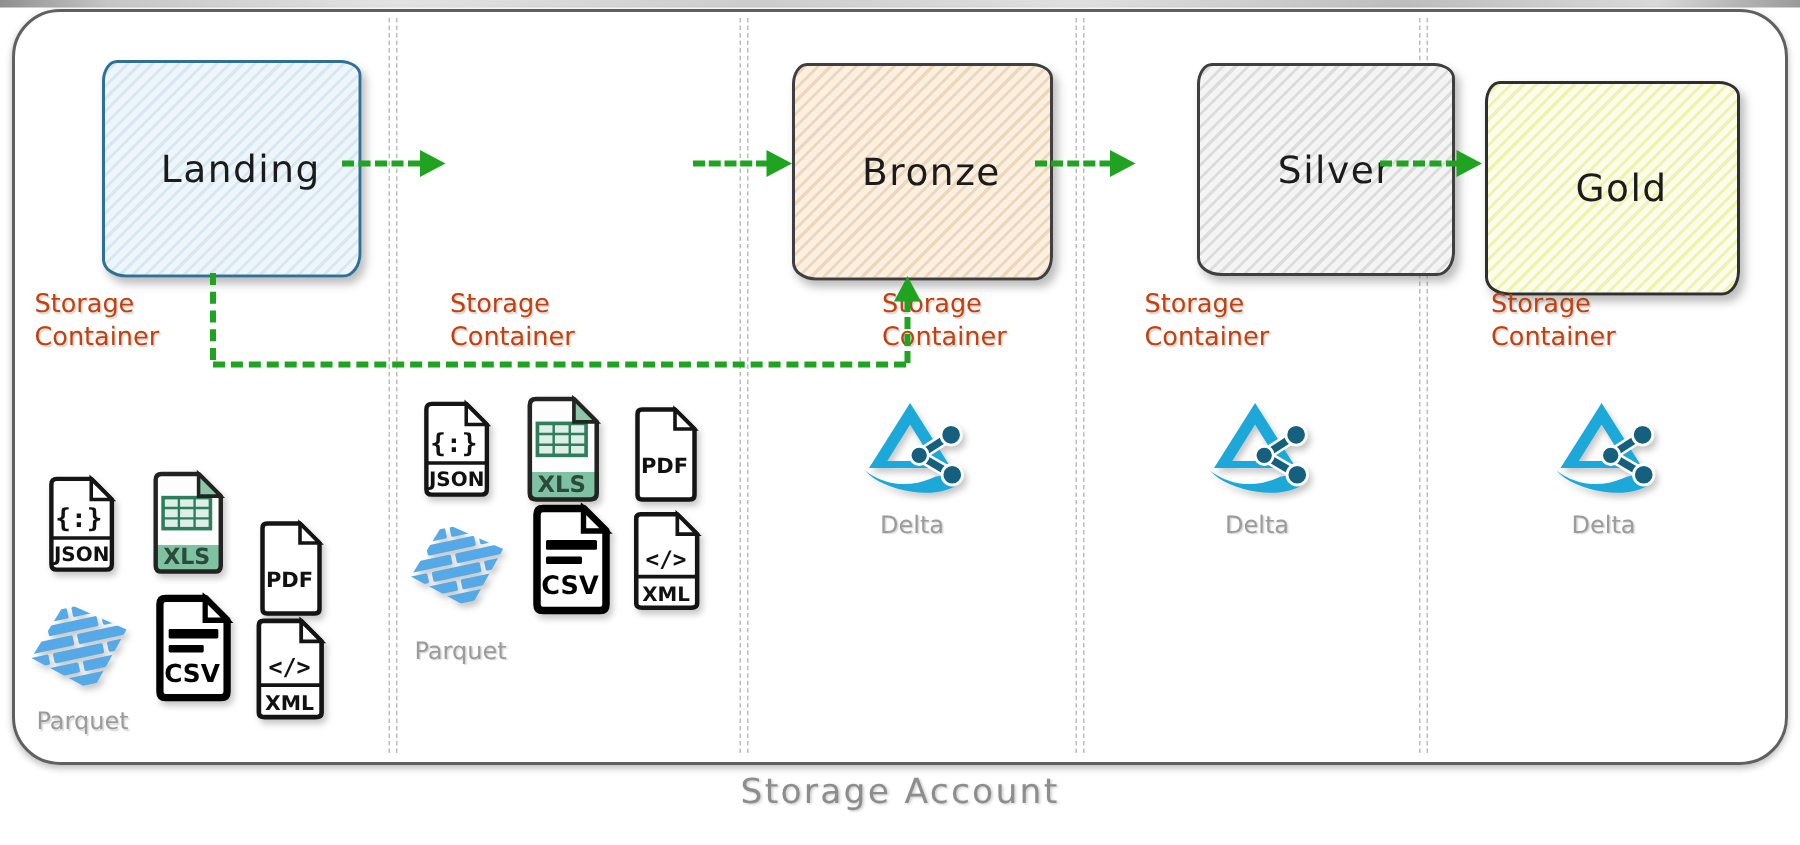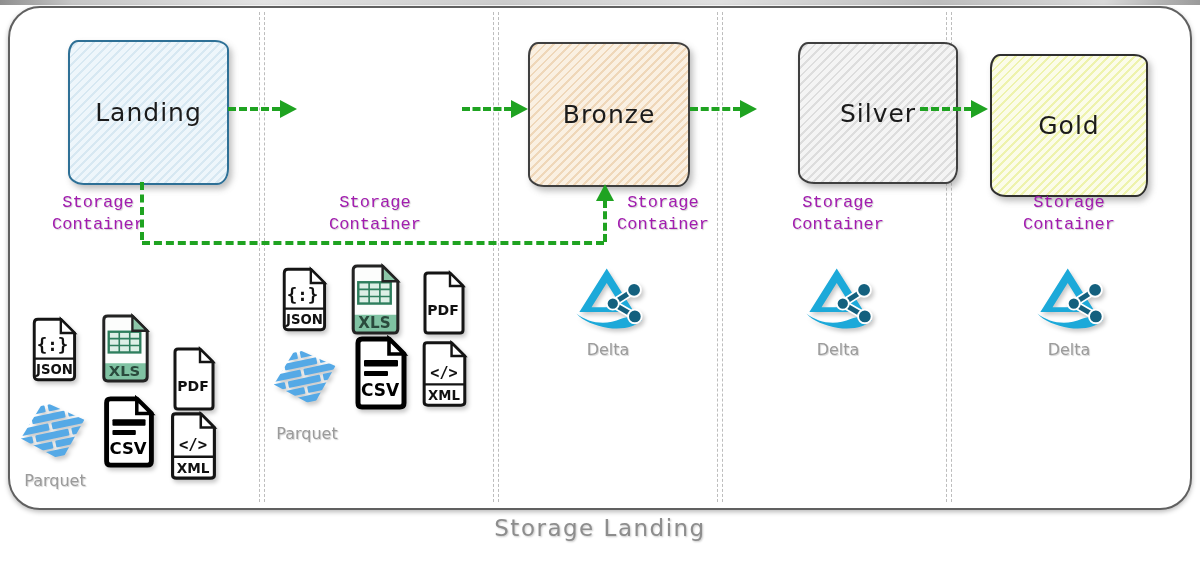--- a/index.html
+++ b/index.html
@@ -6,32 +6,32 @@
   .canvas{position:relative;width:1200px;height:563px;background:#fff;overflow:hidden;
           font-family:"DejaVu Sans",sans-serif;}
   .top-artifact{position:absolute;left:0;top:0;width:100%;height:5px;
           background:linear-gradient(90deg,#8f8f8f 0%,#c6c6c6 6%,#e3e3e3 22%,#cccccc 42%,#e0e0e0 60%,#bdbdbd 78%,#d9d9d9 92%,#9a9a9a 100%);}
   .frame{position:absolute;left:8px;top:6px;width:1180px;height:500px;background:#fff;
           border:2.5px solid #606060;border-radius:32px;box-shadow:0 2px 5px rgba(0,0,0,.28);}
   .sep{position:absolute;top:12px;height:490px;width:4px;
           border-left:1.5px dashed #bdbdbd;border-right:1.5px dashed #bdbdbd;}
   .box{position:absolute;display:flex;align-items:center;justify-content:center;
           border-radius:10px 14px 12px 16px / 14px 10px 16px 12px;
-          box-shadow:3px 4px 6px rgba(110,110,110,.45);}
+          box-shadow:3px 4px 6px rgba(110,110,110,.45);padding-left:12px;}
   .box .lbl{font-size:25px;color:#1b1b1b;letter-spacing:1px;}
   .box.blue{border:2.5px solid #2e7096;
           background:repeating-linear-gradient(135deg,#eef6fb 0px,#eef6fb 4px,#d7e8f2 4px,#d7e8f2 6px);}
   .box.bronze{border:2.5px solid #3f3f3f;
           background:repeating-linear-gradient(135deg,#faf0e2 0px,#faf0e2 4px,#efd7b9 4px,#efd7b9 6px);}
   .box.silver{border:2.5px solid #3f3f3f;
           background:repeating-linear-gradient(135deg,#f4f4f4 0px,#f4f4f4 4px,#dddddd 4px,#dddddd 6px);}
   .box.gold{border:2.5px solid #2f2f2f;
           background:repeating-linear-gradient(135deg,#fbfce9 0px,#fbfce9 4px,#eef3ad 4px,#eef3ad 6px);margin-top:12px;}
-  .sub{position:absolute;width:150px;text-align:center;color:#a21caf;font-size:17px;
-          line-height:22px;text-shadow:1px 1px 1px rgba(0,0,0,.18);font-family:Liberation Mono, monospace;}
+  .sub{position:absolute;width:150px;color:#c2410c;font-size:17px;
+          line-height:22px;text-shadow:1px 1px 1px rgba(0,0,0,.18);}
   .dashline-h{position:absolute;height:0;border-top:4px dashed #1fa321;}
   .dashline-v{position:absolute;width:0;border-left:4px dashed #1fa321;}
   .arr-r{position:absolute;width:0;height:0;border-top:9px solid transparent;
           border-bottom:9px solid transparent;border-left:17px solid #1fa321;}
   .arr-u{position:absolute;width:0;height:0;border-left:9px solid transparent;
           border-right:9px solid transparent;border-bottom:17px solid #1fa321;}
   .icon{position:absolute;filter:drop-shadow(2px 3px 2px rgba(0,0,0,.22));}
   .icon svg{width:100%;height:100%;display:block;}
   .cap{position:absolute;text-align:center;color:#9b9b9b;font-size:16px;
           text-shadow:1px 1px 1px rgba(0,0,0,.18);}
@@ -288,14 +288,14 @@
     <svg viewBox="0 0 58 72" xmlns="http://www.w3.org/2000/svg">
       <path d="M11,3 H37 L51,17 V66 Q51,69 47,69 H12 Q8,69 8,66 V6 Q8,3 11,3 Z" fill="#ffffff" stroke="#141414" stroke-width="3.2" stroke-linejoin="round"></path>
       <path d="M37,3 L51,17 H37 Z" fill="#ffffff" stroke="#141414" stroke-width="2.6"></path>
       <text x="29" y="40" text-anchor="middle" font-family="DejaVu Sans Mono, monospace" font-weight="bold" font-size="16" fill="#111111">&lt;/&gt;</text>
       <line x1="8" y1="47" x2="51" y2="47" stroke="#141414" stroke-width="2.6"></line>
       <text x="29" y="64" text-anchor="middle" font-family="DejaVu Sans, sans-serif" font-weight="bold" font-size="14" fill="#111111">XML</text>
     </svg>
   </div>
   <div class="cap" style="left:262px;top:424px;width:90px;">Parquet</div>
 
-  <div class="title">Storage Landing</div>
+  <div class="title">Storage Account</div>
 </div>
 
 </body></html>

